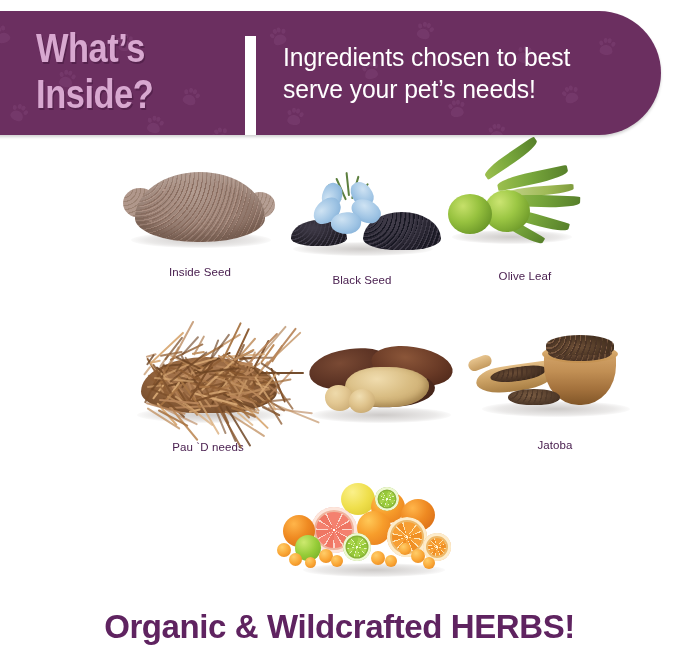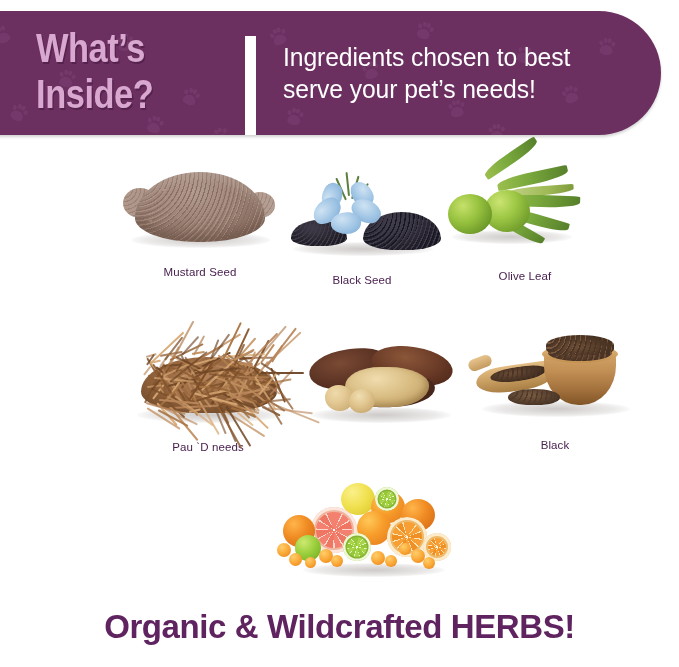--- a/index.html
+++ b/index.html
@@ -451,21 +451,21 @@
 
   <div class="row">
 
     <div class="cell" style="left:105px; top:0">
       <div class="art">
         <div class="shadow-ell mustard-sh"></div>
         <div class="mustard-sc1"></div>
         <div class="mustard-sc2"></div>
         <div class="mustard-mound"></div>
       </div>
-      <div class="cap">Mustard Seed</div>
+      <div class="cap">Inside Seed</div>
     </div>
 
     <div class="cell" style="left:267px; top:8px">
       <div class="art">
         <div class="shadow-ell bs-sh"></div>
         <div class="bs-pile"></div>
         <div class="bs-pile2"></div>
         <div class="bs-flower">
           <span class="bs-frond bs-f4"></span>
           <span class="bs-frond bs-f1"></span>
@@ -718,21 +718,21 @@
         <div class="shadow-ell cl-sh"></div>
         <div class="cl-handle"></div>
         <div class="cl-scoop"></div>
         <div class="cl-scoopfill"></div>
         <div class="cl-bowl"></div>
         <div class="cl-bowl-rim"></div>
         <div class="cl-bowl-fill"></div>
         <div class="cl-heap"></div>
         <div class="cl-spill"></div>
       </div>
-      <div class="cap">Black</div>
+      <div class="cap">Jatoba</div>
     </div>
   </div>
 
   <div class="row" style="height:120px">
     <div class="cell" style="left:275px; top:-6px">
       <div class="art">
         <div class="shadow-ell ct-sh"></div>
 
         <span class="ct c-lemon" style="left:66px;  top:6px;  width:34px; height:32px;"></span>
         <span class="ct c-orange" style="left:96px;  top:14px; width:34px; height:32px;"></span>

